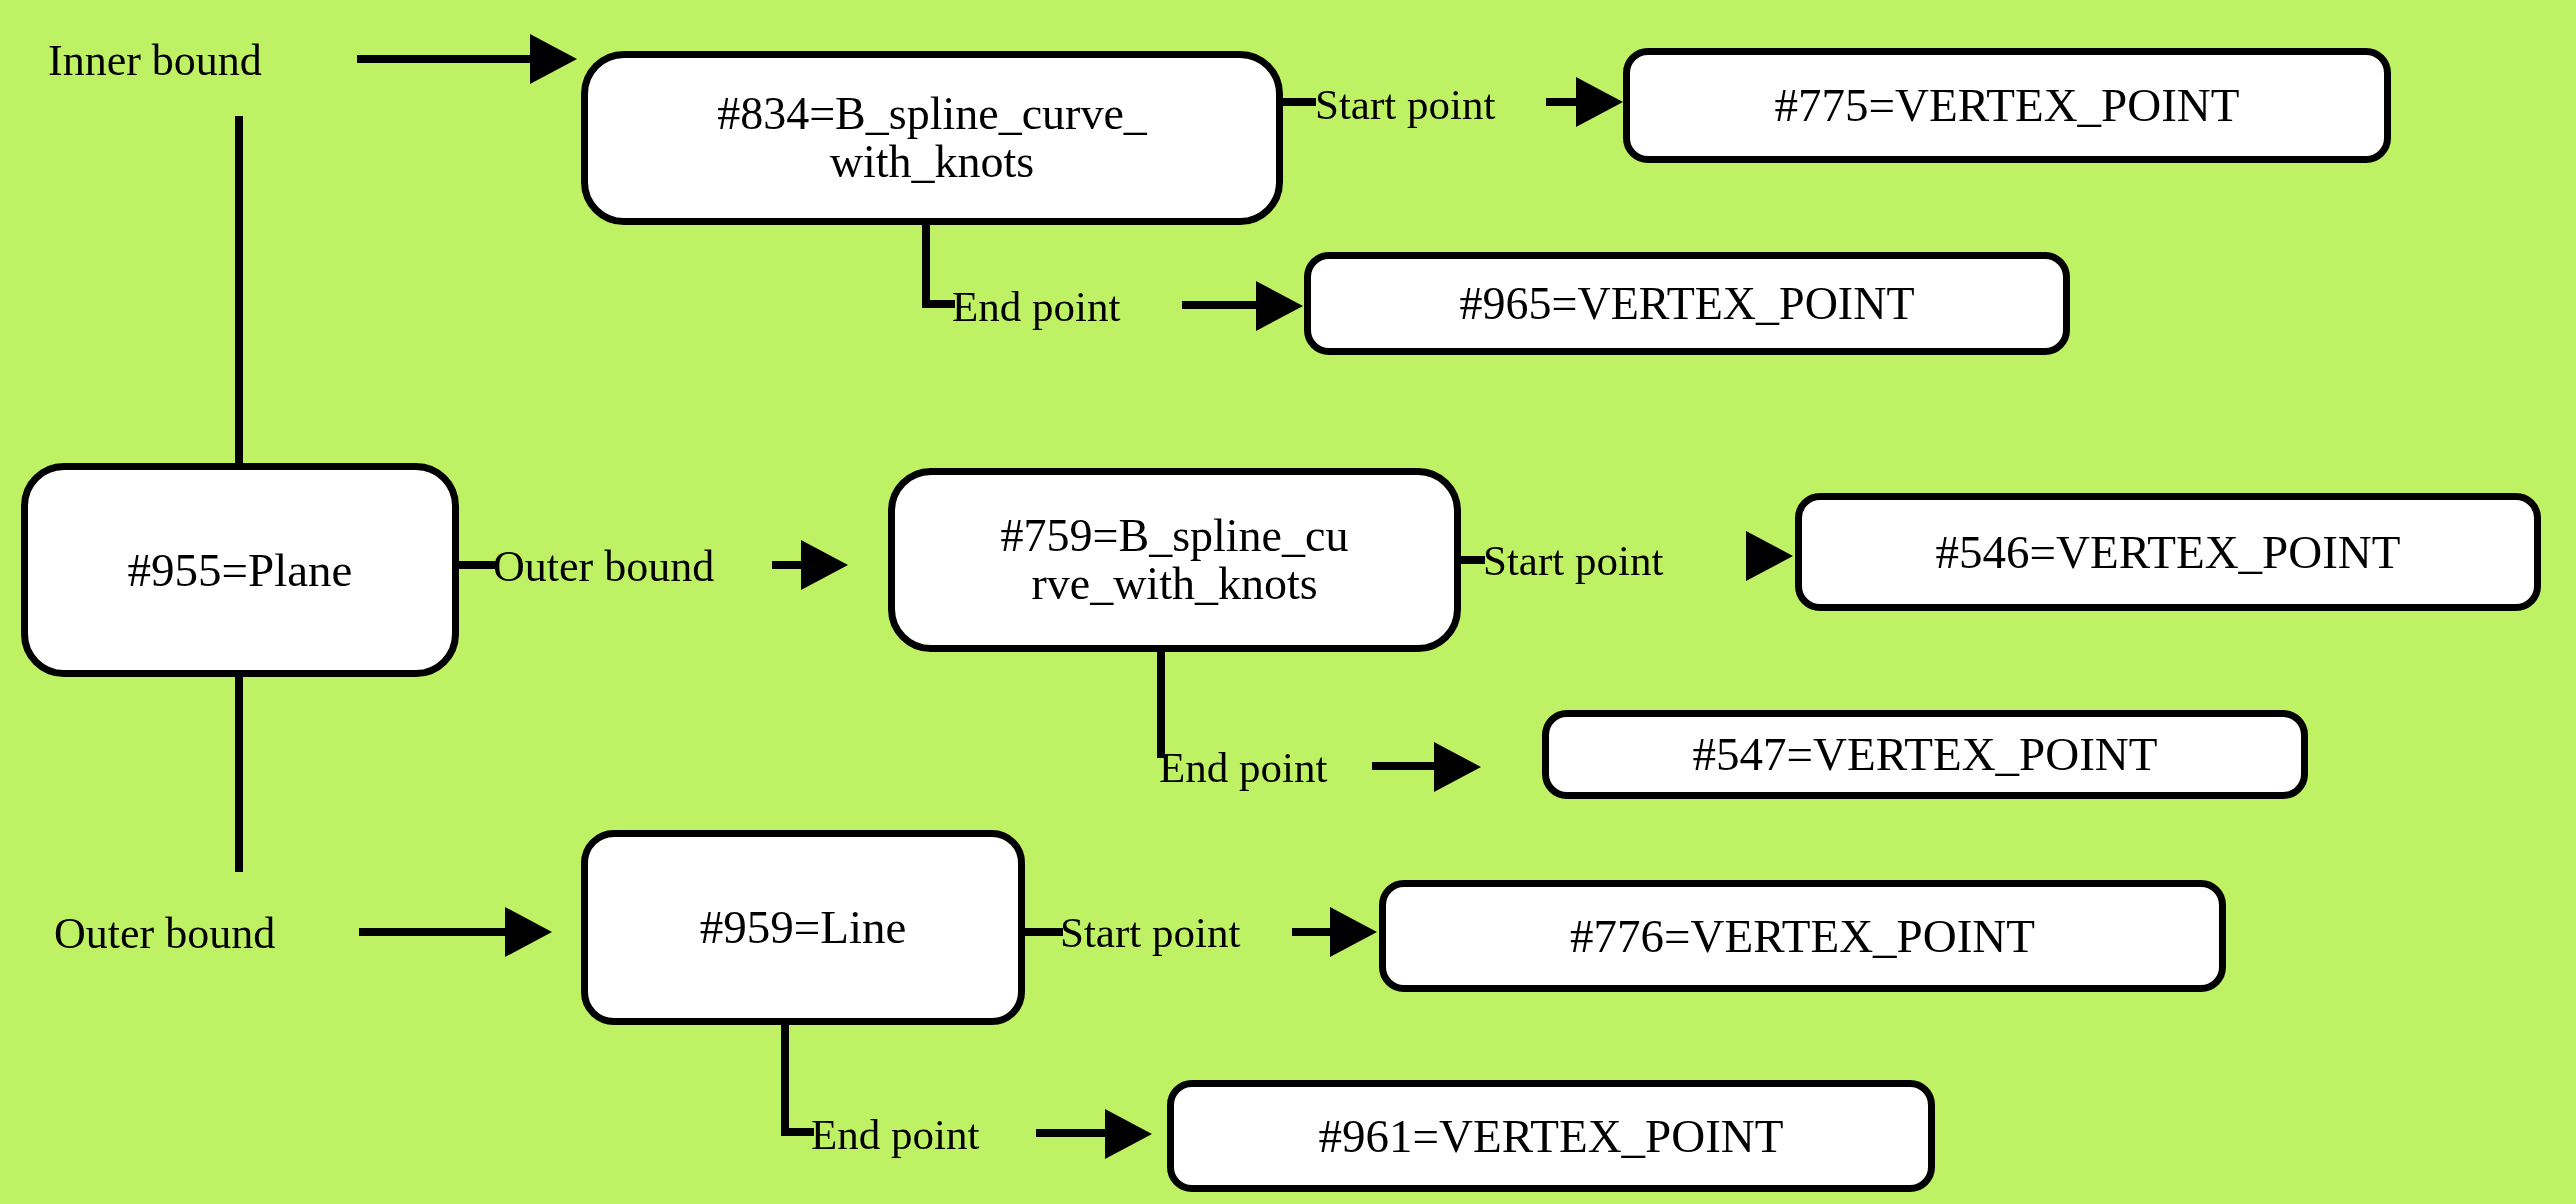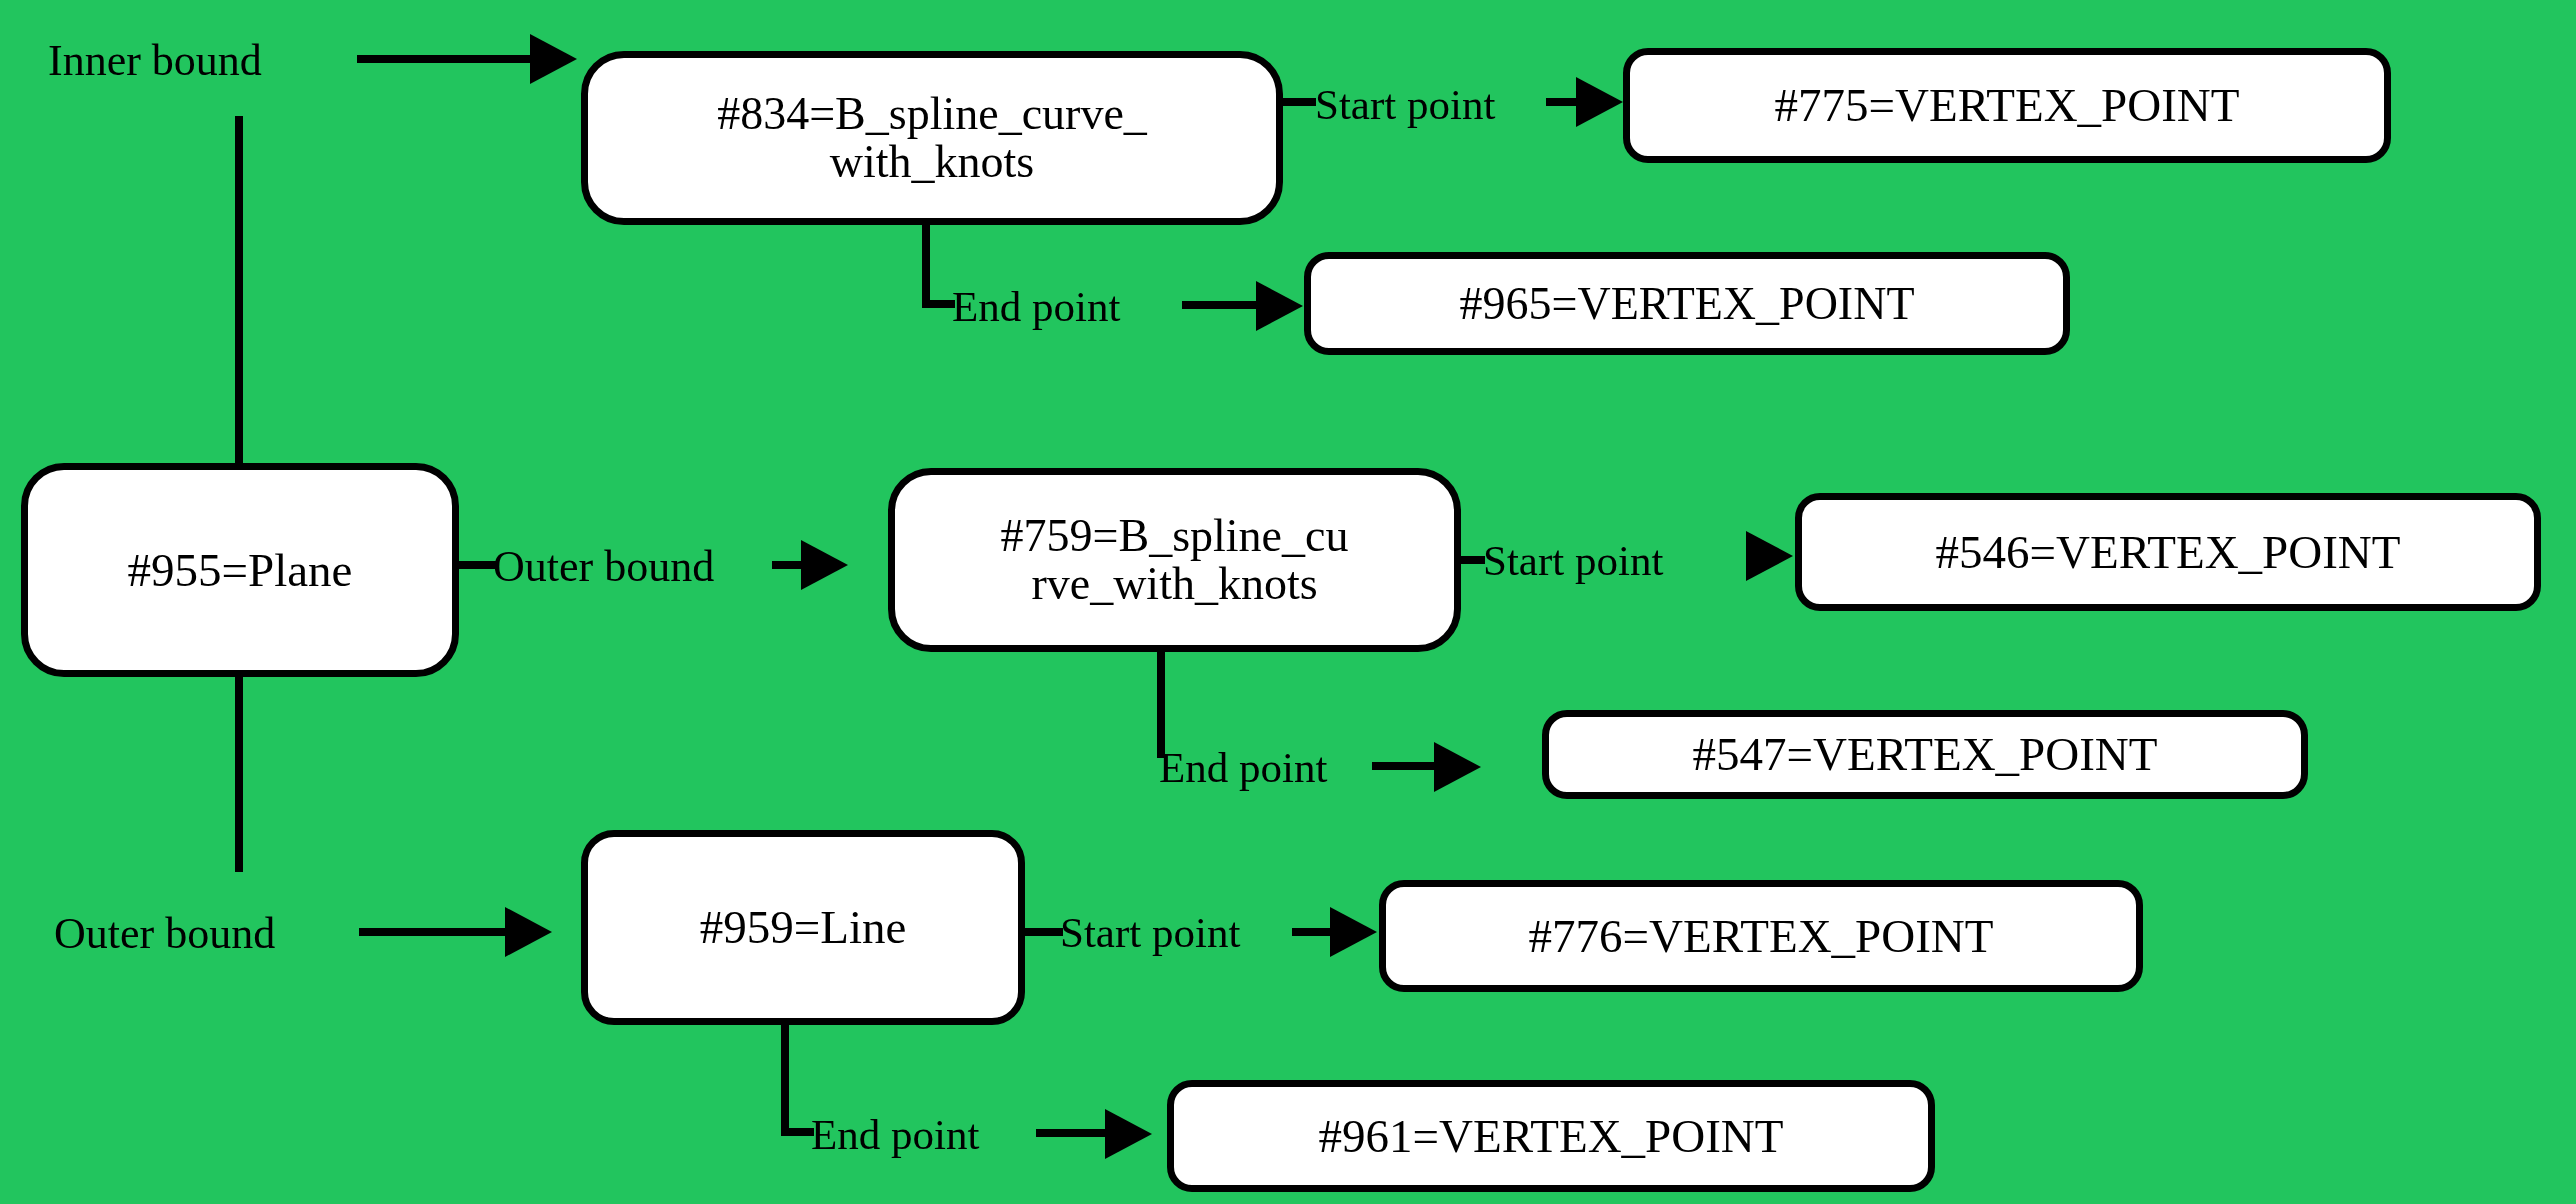--- a/index.html
+++ b/index.html
@@ -7,21 +7,21 @@
     padding: 0;
     background: #ffffff;
   }
   body {
     font-family: "Liberation Serif", "DejaVu Serif", serif;
   }
   #canvas {
     position: relative;
     width: 2576px;
     height: 1204px;
-    background: #22c55e;
+    background: #bef264;
     overflow: hidden;
   }
   
   .node {
     position: absolute;
     box-sizing: border-box;
     border: 7.5px solid #000000;
     background: #ffffff;
     display: flex;
     align-items: center;
@@ -145,21 +145,21 @@
 
   <div class="node r-mid" style="left:581px; top:830px; width:444px; height:195px; font-size:47px;">
     <span class="node-label">#959=Line</span>
   </div>
 
   <div class="hline" style="left:1021px; top:928px; width:42px;"></div>
   <div class="edge-label" style="left:1060px; top:908px; font-size:43px;">Start point</div>
   <div class="hline" style="left:1292px; top:928px; width:43px;"></div>
   <div class="arrowhead" style="left:1330px; top:907px;"></div>
 
-  <div class="node r-small" style="left:1379px; top:880px; width:764px; height:112px; font-size:47px;">
+  <div class="node r-small" style="left:1379px; top:880px; width:847px; height:112px; font-size:47px;">
     <span class="node-label">#776=VERTEX_POINT</span>
   </div>
 
   <div class="vline" style="left:781px; top:1024px; height:112px;"></div>
   <div class="hline" style="left:781px; top:1128px; width:33px;"></div>
   <div class="edge-label" style="left:811px; top:1110px; font-size:43px;">End point</div>
   <div class="hline" style="left:1036px; top:1129px; width:75px;"></div>
   <div class="arrowhead" style="left:1105px; top:1109px;"></div>
 
   <div class="node r-small" style="left:1167px; top:1080px; width:768px; height:112px; font-size:47px;">

